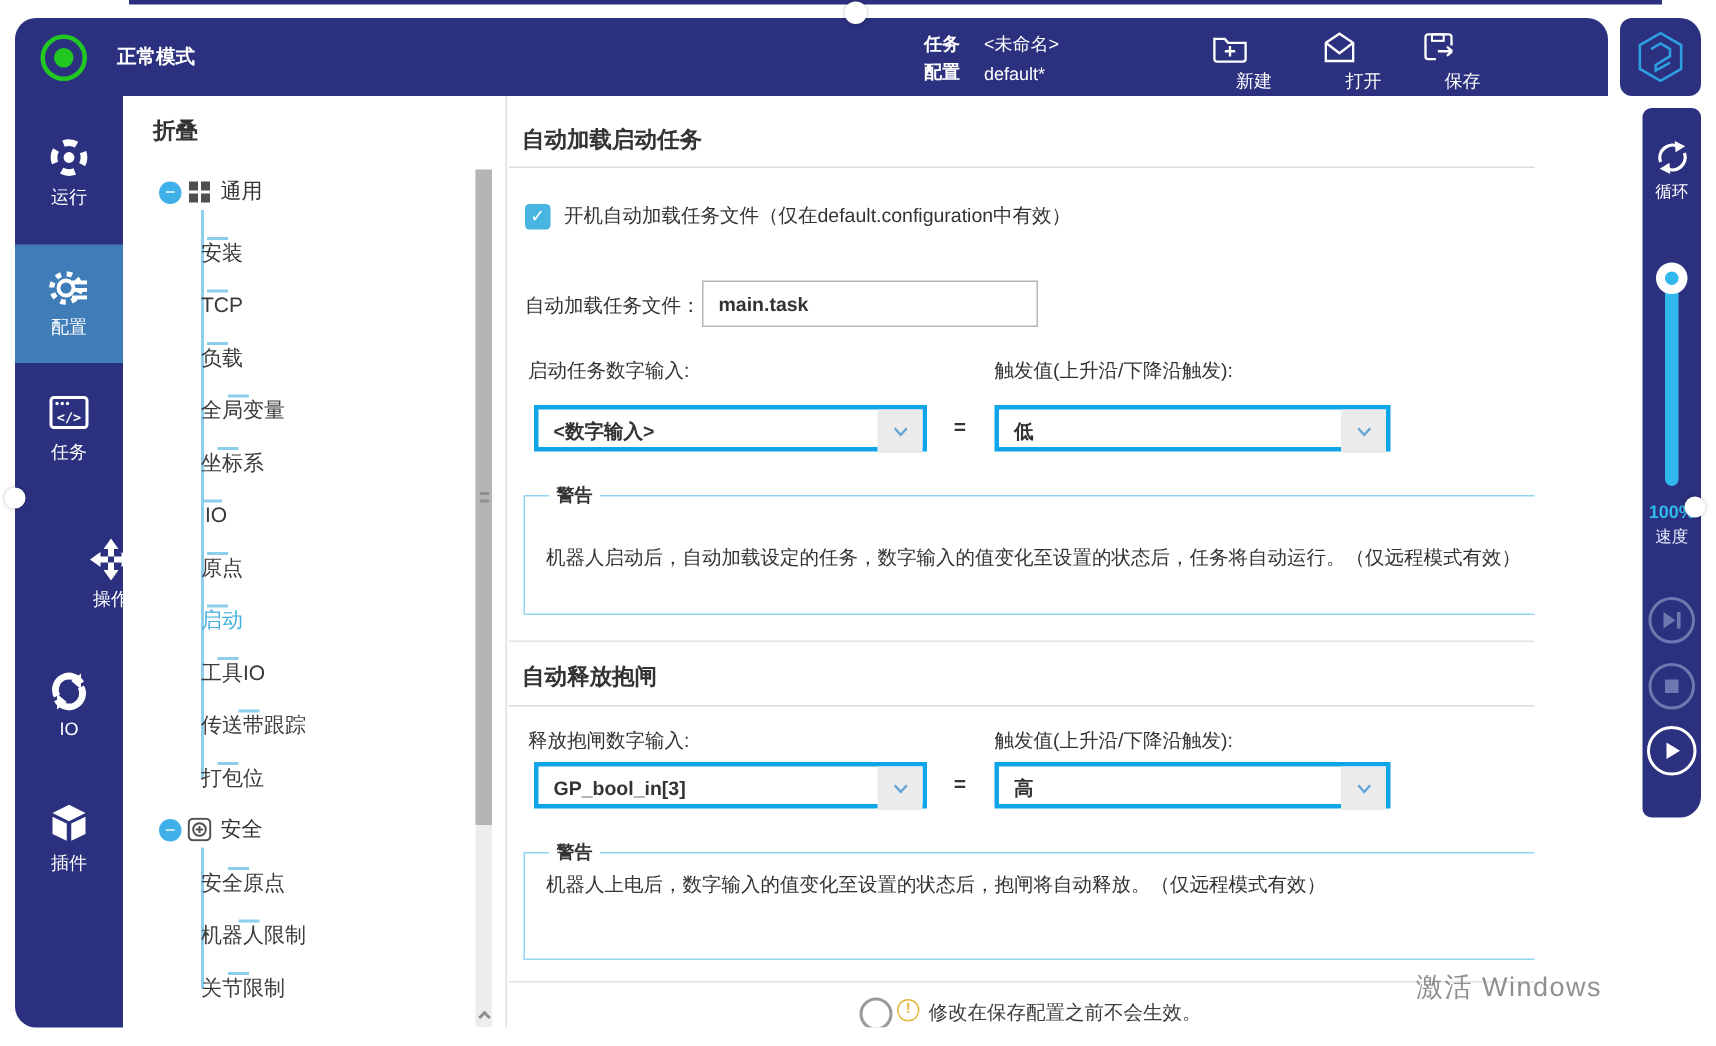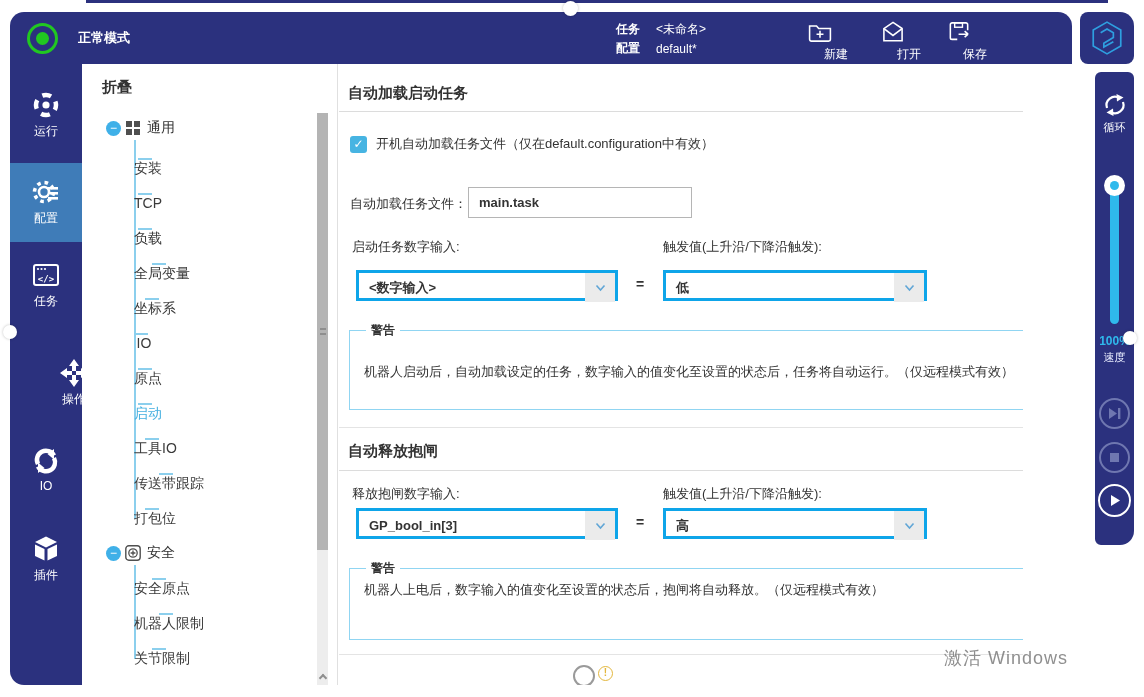--- a/index.html
+++ b/index.html
@@ -395,20 +395,21 @@
 
   <fieldset class="warnbox" id="w2">
     <legend>警告</legend>
     <p>机器人上电后，数字输入的值变化至设置的状态后，抱闸将自动释放。（仅远程模式有效）</p>
   </fieldset>
 
   <div class="divider" id="d2"></div>
   <div class="footer-note">
     <span class="spin"></span>
     <span class="warnico">!</span>
+    <span class="ftext">修改在保存配置之前不会生效。</span>
   </div>
 </div>
 
 <div id="rightbar">
   <div class="ritem" id="loopbtn">
     <svg viewBox="0 0 26 26">
       <path d="M5 16 A8.5 8.5 0 0 1 17.5 6" fill="none" stroke="#fff" stroke-width="2.2"></path>
       <polygon points="14.5,2 21.5,5.5 15,9.5" fill="#fff"></polygon>
       <path d="M21 10 A8.5 8.5 0 0 1 8.5 20" fill="none" stroke="#fff" stroke-width="2.2"></path>
       <polygon points="11.5,24 4.5,20.5 11,16.5" fill="#fff"></polygon>

